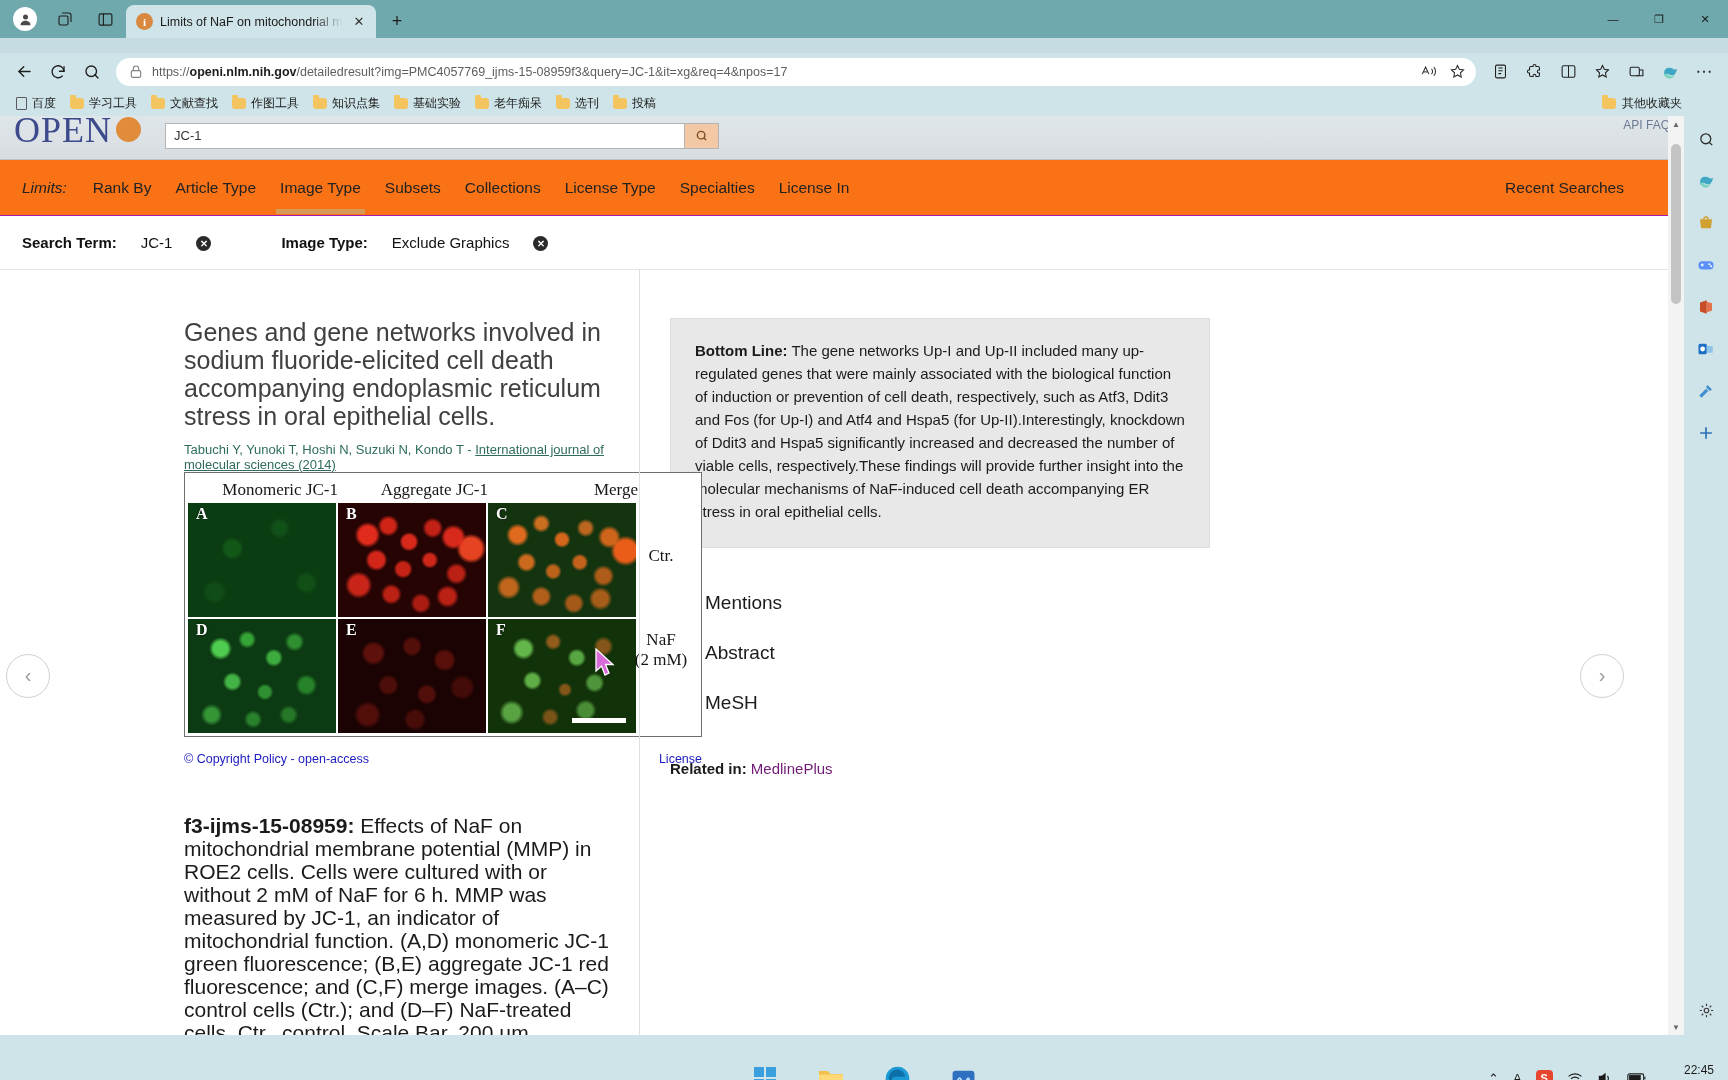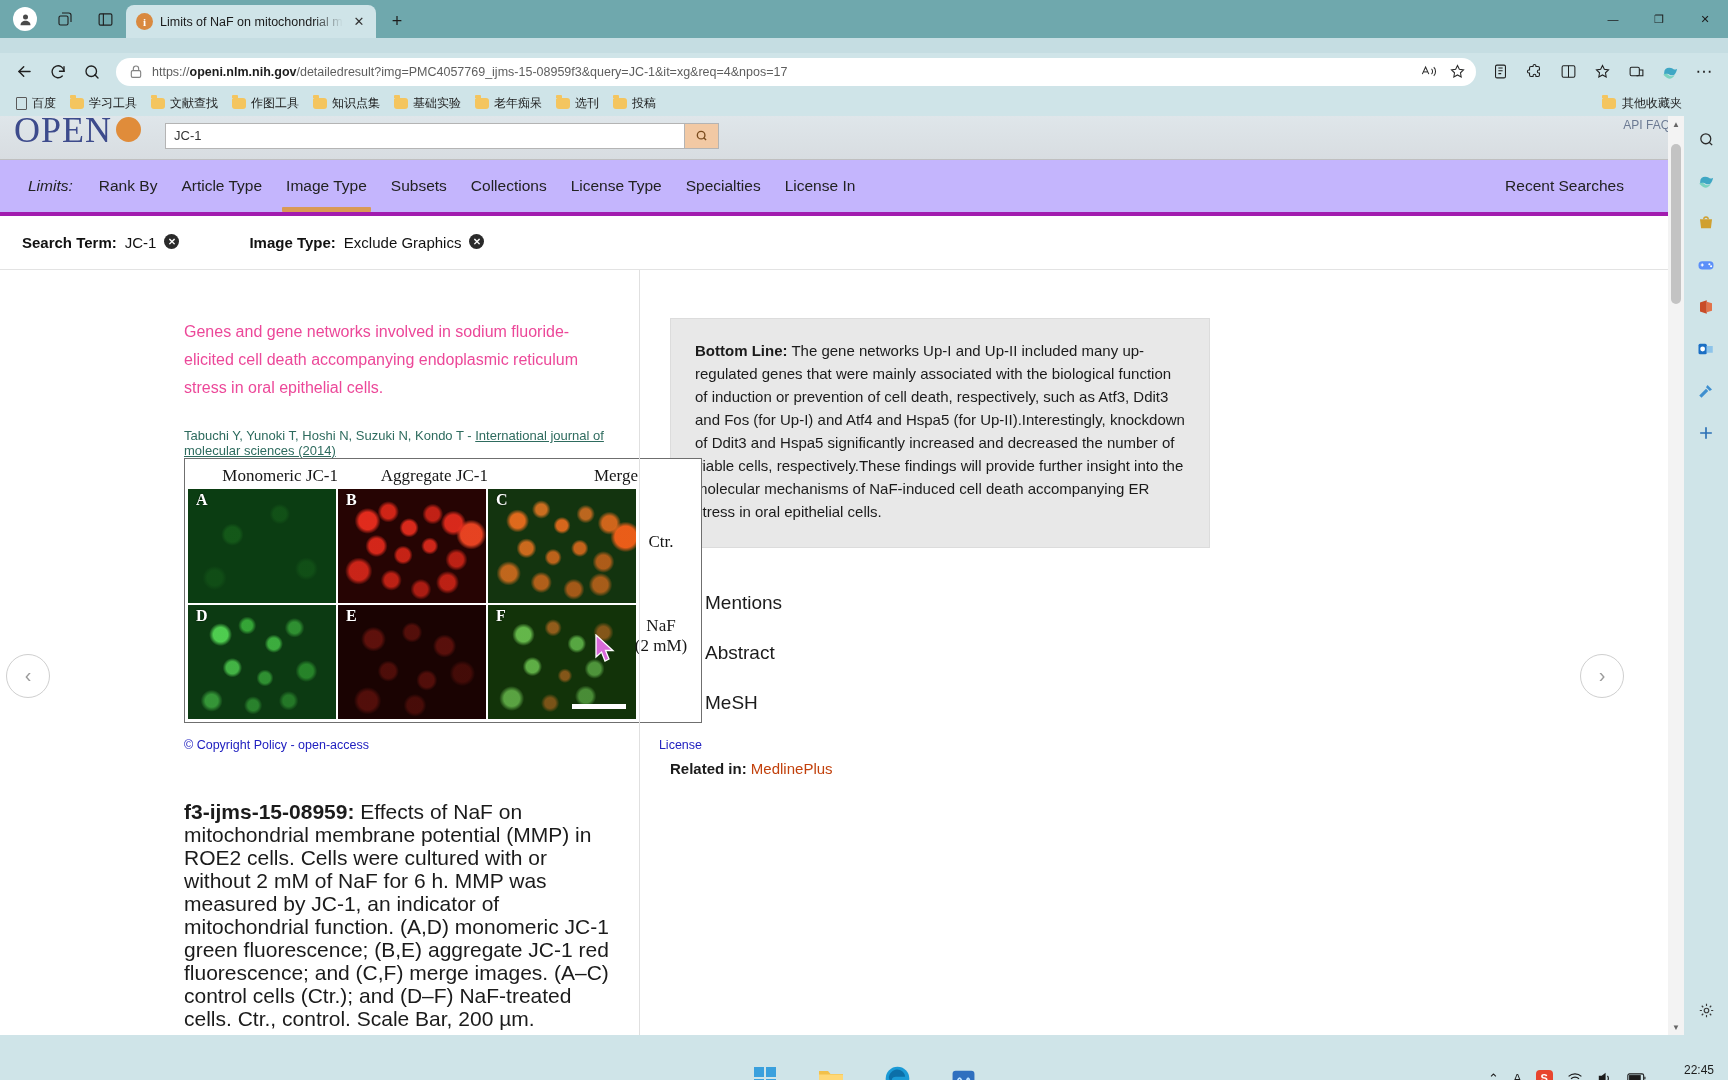--- a/index.html
+++ b/index.html
@@ -121,55 +121,55 @@
     margin-left:24px; width:520px; height:26px; background:#fff; border:1px solid #b4b4b4;
     display:flex; align-items:center; padding-left:8px; font-size:13px; color:#333;
     margin-top:-4px;
   }
   .oi-searchbtn{width:34px;height:26px;background:#f2c9a4;border:1px solid #b4b4b4;
     border-left:none;margin-top:-4px;display:flex;align-items:center;justify-content:center;}
   .oi-apifaq{position:absolute;right:14px;top:2px;font-size:12px;color:#6c7a93;}
 
   
   .limits {
-    height:56px; background:#c4b5fd; border-bottom:4px solid #a21caf;
-    display:flex; align-items:center; padding:0 28px; gap:0; position:relative;
+    height:56px; background:#f97316; border-bottom:1px solid #a21caf;
+    display:flex; align-items:center; padding:0 22px; gap:0; position:relative;
   }
   .limits-label { font-style:italic; font-size:15.5px; color:#222; margin-right:14px; }
   .limit-item {
     font-size:15.5px; color:#222; padding:6px 12px; position:relative; white-space:nowrap;
   }
   .limit-item.active:after {
     content:""; position:absolute; left:8px; right:8px; bottom:-11px; height:5px;
     background:#d99a55; border-radius:1px;
   }
   .recent { position:absolute; right:60px; font-size:15.5px; color:#222; }
 
   
   .termrow {
     height:54px; background:#fff; display:flex; align-items:center;
     padding:0 22px; gap:70px; border-bottom:1px solid #e3e3e3;
   }
-  .term { font-size:15px; color:#111; display:flex; align-items:flex-start; gap:8px; }
+  .term { font-size:15px; color:#111; display:flex; align-items:flex-end; gap:24px; }
   .term b{font-weight:bold;}
   .xbadge {
     width:15px;height:15px;border-radius:50%;background:#2a2a2a;color:#fff;
     font-size:9.5px;display:inline-flex;align-items:center;justify-content:center;
     font-weight:bold;
   }
 
   
   .result { display:flex; padding:48px 0 0 0; position:relative; height:811px;}
   .col-left { width:640px; padding:0 24px 0 184px; position:relative; }
   .col-left:after{content:"";position:absolute;right:0;top:-48px;bottom:-40px;width:1px;
     background:#e0e0e0;}
   .col-right { flex:1 1 auto; padding:0 40px 0 30px; }
 
   .art-title {
-    font-size:16px; line-height:28px; color:#ec4899; margin-bottom:26px;
+    font-size:25px; line-height:28px; color:#404040; margin-bottom:12px;
     max-width:545px;
   }
   .authors { font-size:13px; color:#2e6b5e; }
   .authors a { color:#2e6b5e; text-decoration:underline; }
 
   .figbox {
     width:518px; border:1px solid #6f6f6f; background:#fff; padding:3px;
     position:relative;
   }
   .fig-inner { position:relative; }
@@ -302,21 +302,21 @@
   .accordion { margin-top:30px; }
   .acc-row { display:flex; align-items:center; gap:16px; padding:14px 0; }
   .plusbox {
     width:19px;height:19px;background:#4a4a4a;color:#fff;border-radius:3px;
     display:flex;align-items:center;justify-content:center;font-size:14px;font-weight:bold;
     line-height:1;
   }
   .acc-label { font-size:19px; color:#1b1b1b; }
   .relatedin { margin-top:32px; font-size:15px; color:#1b1b1b; }
   .relatedin b{font-weight:bold;}
-  .relatedin a { color:#c2410c; text-decoration:none; }
+  .relatedin a { color:#701a75; text-decoration:none; }
 
   
   .navarrow {
     position:absolute; top:50%; transform:translateY(-50%);
     width:44px;height:44px;border-radius:50%;border:1px solid #cfcfcf;background:#fff;
     display:flex;align-items:center;justify-content:center;color:#9a9a9a;font-size:20px;
   }
   .navarrow.left { left:6px; }
   .navarrow.right { right:60px; }
 

